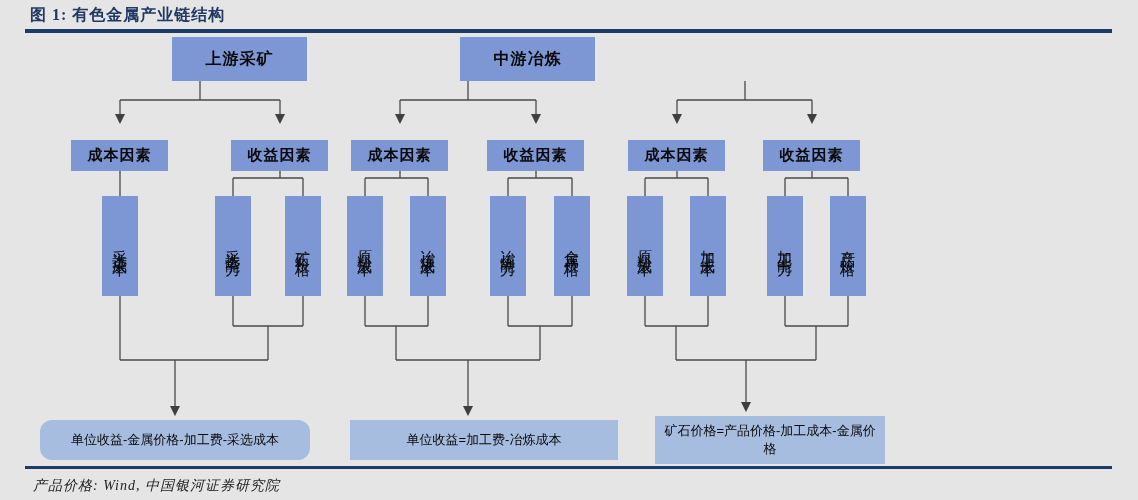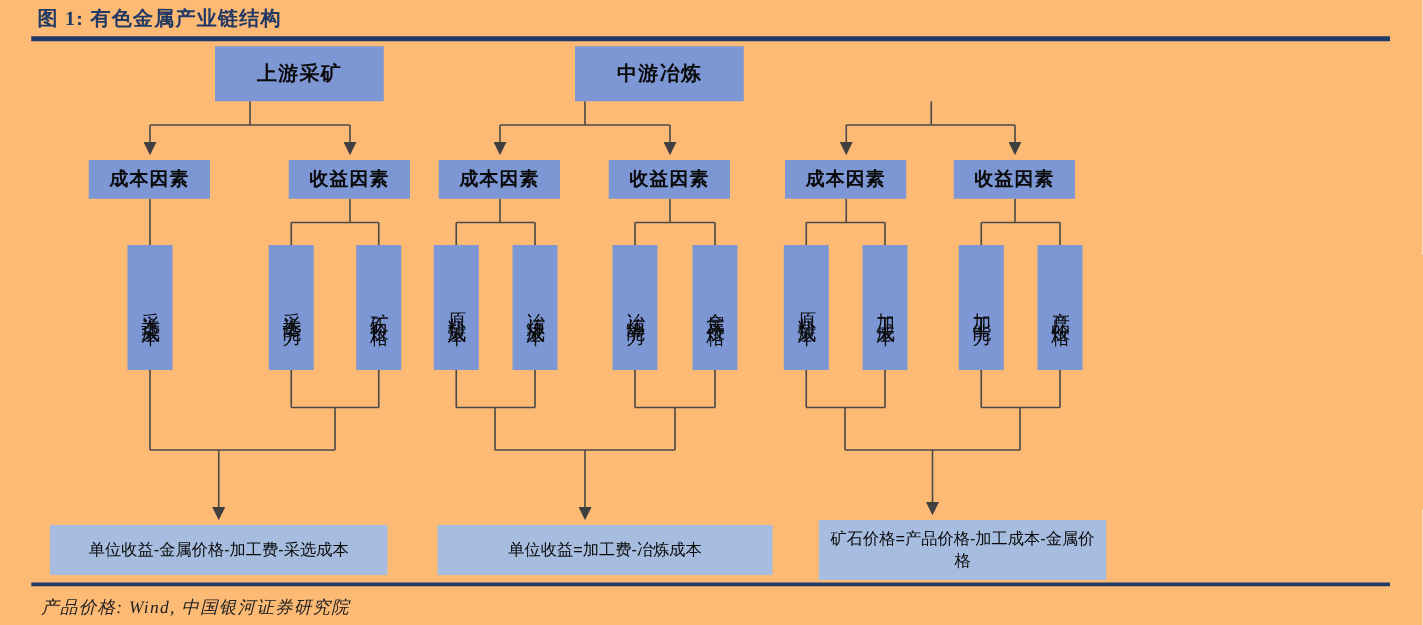--- a/index.html
+++ b/index.html
@@ -1,19 +1,19 @@
 <!DOCTYPE html>
 <html><head>
 <meta charset="utf-8">
 <style>
   html,body{margin:0;padding:0;background:#ffffff;}
   .page{
     position:relative;
     width:1138px;height:500px;
-    background:#fdba74;
+    background:#e5e5e5;
     font-family:"Liberation Sans","DejaVu Sans",sans-serif;
     overflow:hidden;
   }
   .figure-title{
     position:absolute;left:30px;top:5px;
     font-family:"Liberation Serif","DejaVu Serif",serif;
     font-weight:bold;font-size:16px;color:#1F3864;
     letter-spacing:1px;
   }
   .rule{position:absolute;left:25px;width:1087px;background:#1E3A66;}
@@ -26,21 +26,21 @@
     letter-spacing:1px;
   }
   .node{
     position:absolute;
     background:#7C97D4;
     display:flex;align-items:center;justify-content:center;
     color:#0a0a0a;text-align:center;
     box-sizing:border-box;
   }
   .node-top{width:135px;height:44px;top:37px;font-size:16px;font-weight:600;letter-spacing:1px;margin-left:40px;}
-  .node-factor{width:97px;height:31px;top:128px;font-size:15px;font-weight:600;letter-spacing:1px;}
+  .node-factor{width:97px;height:31px;top:140px;font-size:15px;font-weight:600;letter-spacing:1px;}
   .node-v{width:36px;height:100px;top:196px;}
   .vtext{
     writing-mode:vertical-rl;text-orientation:upright;
     font-size:15px;letter-spacing:4px;line-height:1;
   }
   .node-formula{
     background:#A6BDDF;
     top:420px;height:40px;
     font-size:13px;line-height:1.35;
     padding:3px 8px;
@@ -107,21 +107,21 @@
   </div>
   <div class="node node-v" style="left:102px;">
     <span class="vtext">采选成本</span>
   </div>
   <div class="node node-v" style="left:215px;">
     <span class="vtext">采选能力</span>
   </div>
   <div class="node node-v" style="left:285px;">
     <span class="vtext">矿石价格</span>
   </div>
-  <div class="node node-formula" style="left:40px;width:270px;">
+  <div class="node node-formula" style="left:40px;width:270px;border-radius:12px;">
     <span>单位收益-金属价格-加工费-采选成本</span>
   </div>
 
   <div class="node node-top" style="left:420px;">
     <span>中游冶炼</span>
   </div>
   <div class="node node-factor" style="left:351px;">
     <span>成本因素</span>
   </div>
   <div class="node node-factor" style="left:487px;">

